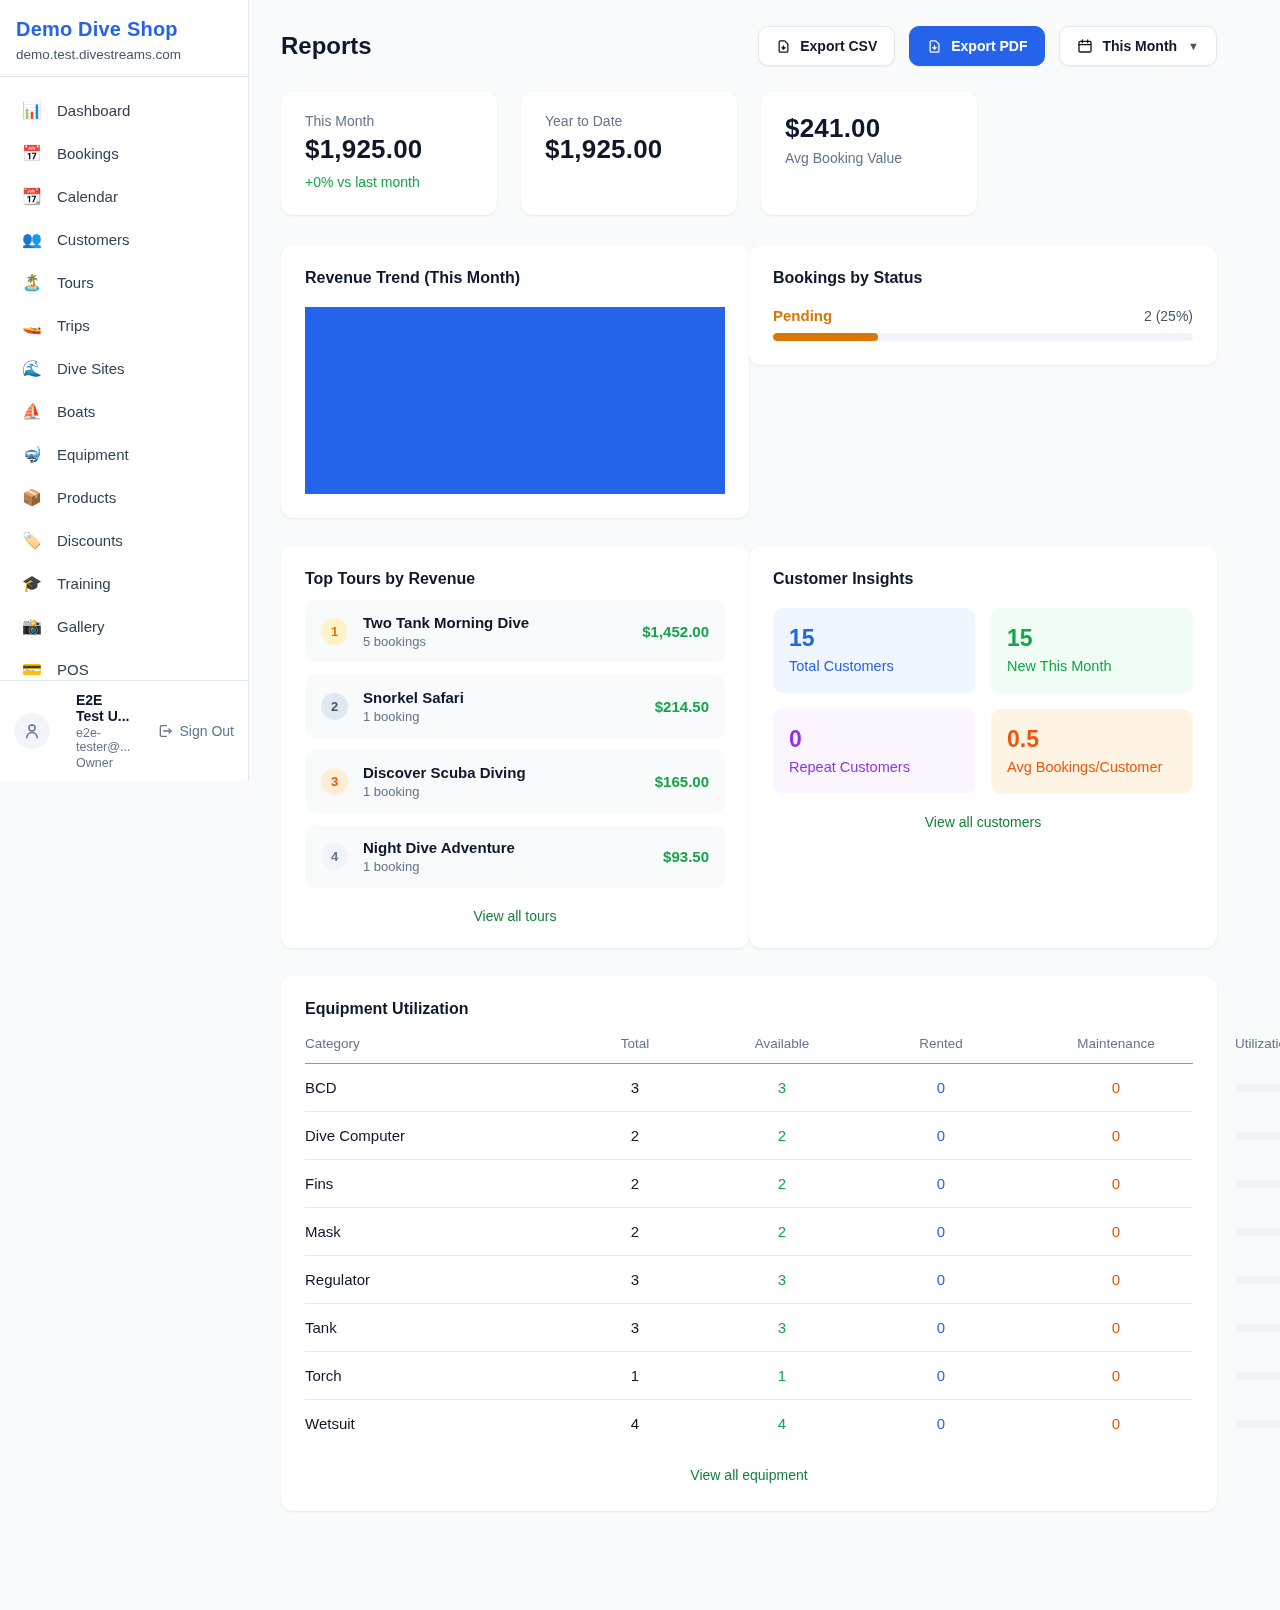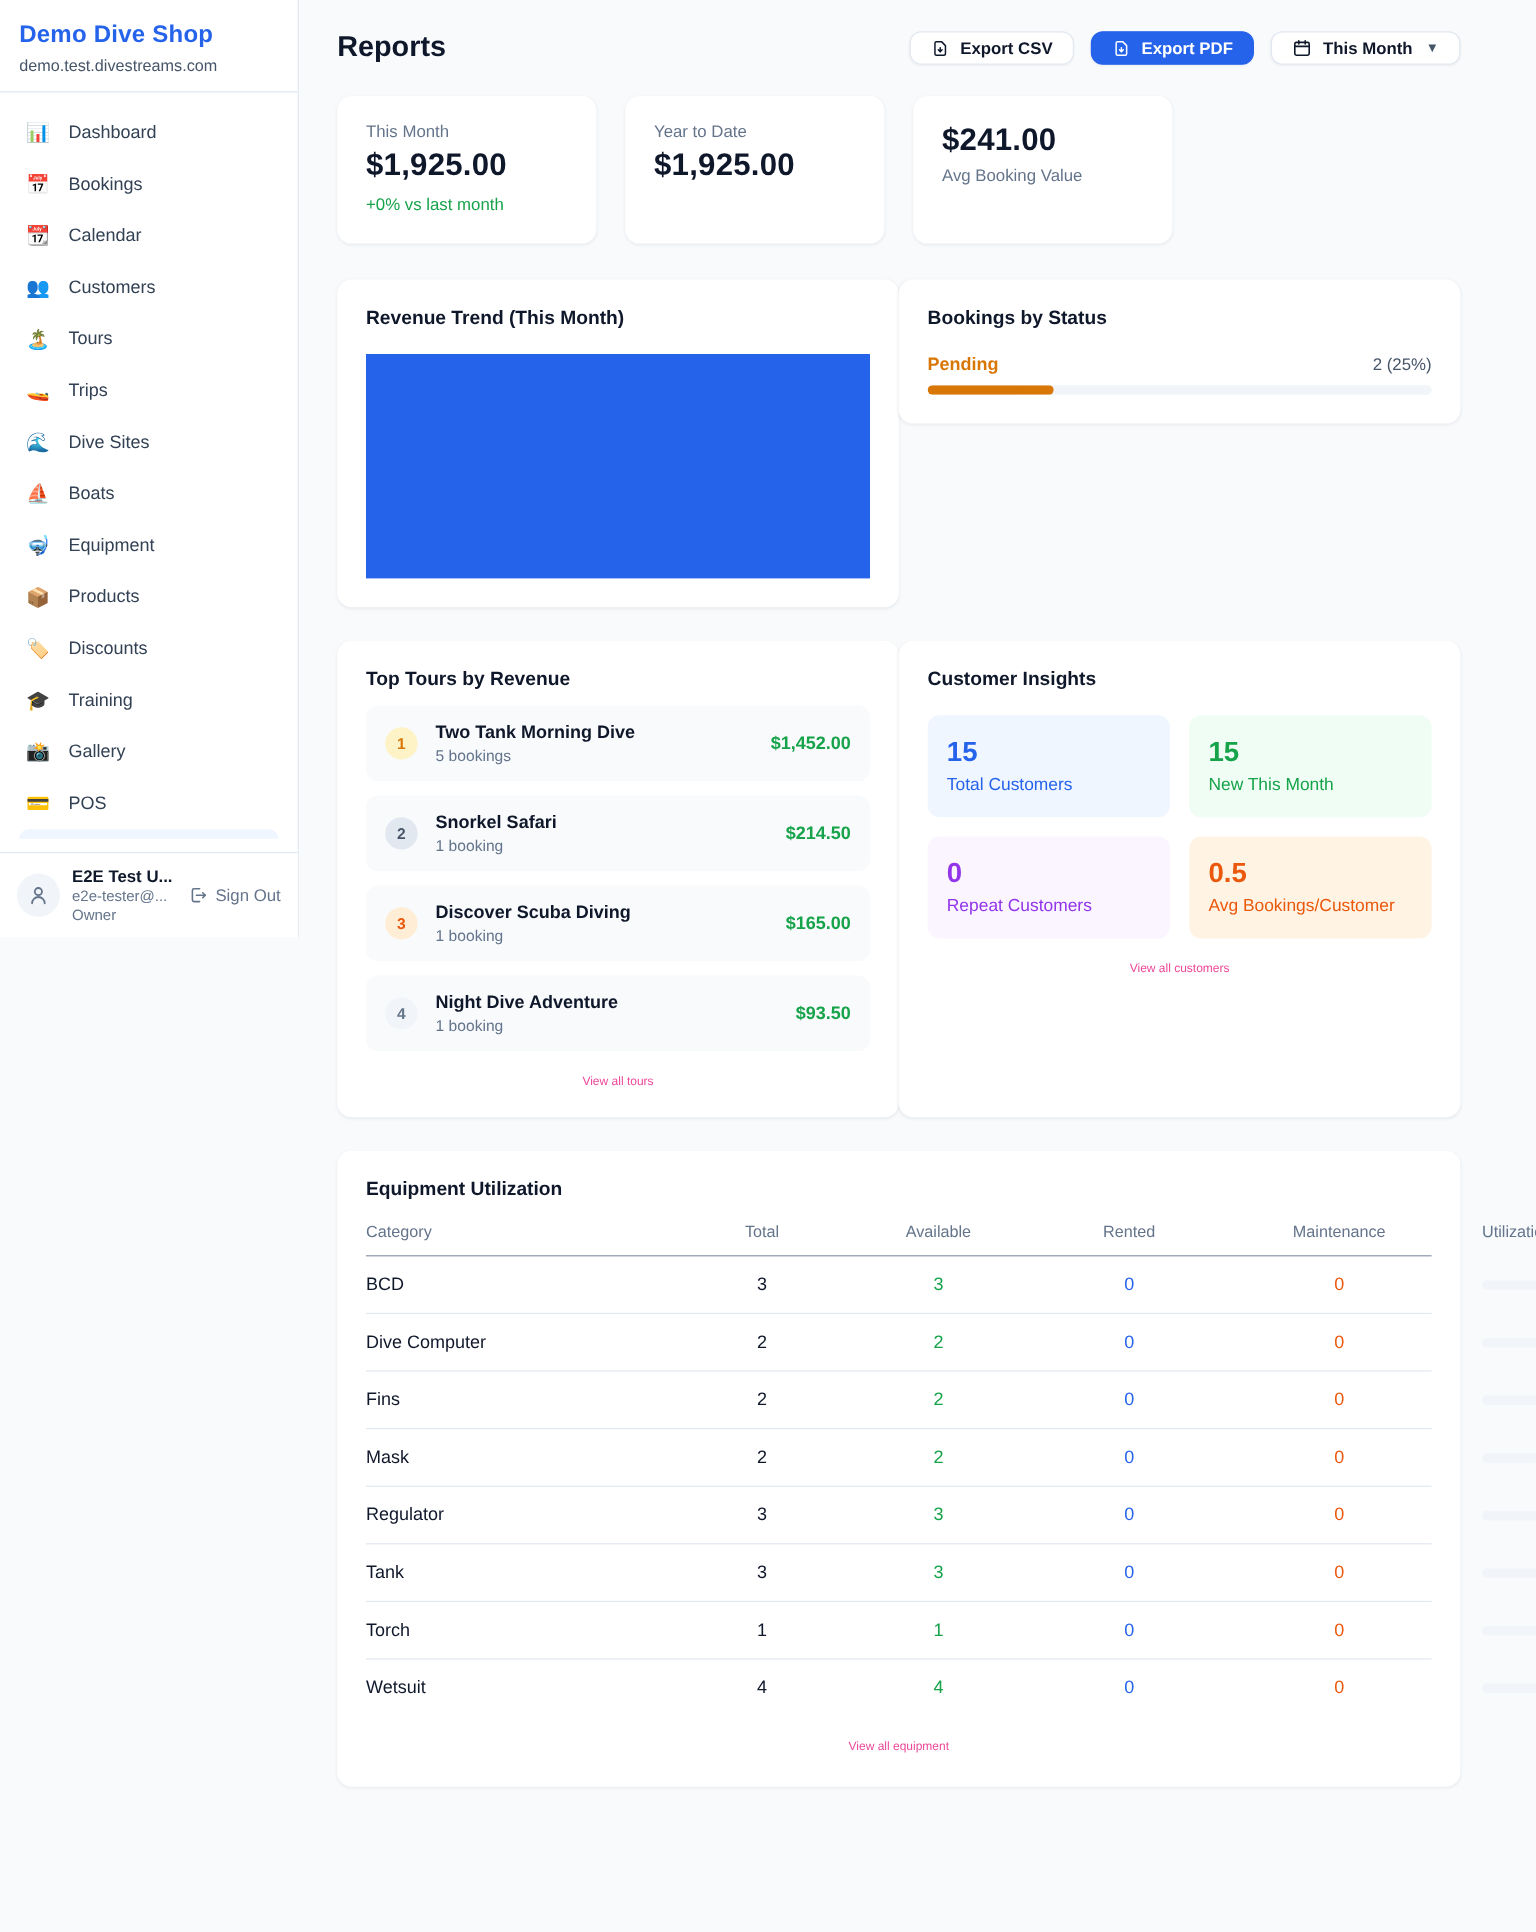--- a/index.html
+++ b/index.html
@@ -18,37 +18,37 @@
   .shop-domain { color:#475569; font-size:13.5px; margin-top:6px; }
   .nav { padding:12px 8px 0; }
   .nav-item {
     display:flex; align-items:center; gap:15px; height:43px;
     padding:0 14px; border-radius:8px; font-size:15px; color:#334155; cursor:pointer;
   }
   .nav-icon { width:20px; font-size:16px; text-align:center; }
   .active-sliver { margin:0 8px; height:8px; background:#eff6ff; border-radius:8px 8px 0 0; }
   .user-panel {
     position:absolute; left:0; right:0; bottom:0; background:#fff;
-    border-top:1px solid #e2e8f0; padding:11px 14px; display:flex; gap:10px; align-items:center;
+    border-top:1px solid #e2e8f0; padding:11px 14px; display:flex; gap:26px; align-items:center;
   }
   .avatar {
     width:36px; height:36px; border-radius:50%; background:#f1f5f9; flex:0 0 36px;
     display:flex; align-items:center; justify-content:center; color:#64748b;
   }
   .user-meta { min-width:0; }
   .user-name { font-size:14px; font-weight:bold; color:#0f172a; }
   .user-email, .user-role { font-size:12.5px; color:#64748b; margin-top:2px; }
   .signout { margin-left:auto; display:flex; align-items:center; gap:7px; color:#64748b; font-size:14px; cursor:pointer; white-space:nowrap; }
   
   .main { margin-left:249px; padding:26px 63px 40px 32px; }
   .header-row { display:flex; align-items:center; margin-bottom:26px; }
   .page-title { font-size:24px; font-weight:800; color:#0f172a; }
   .header-actions { margin-left:auto; display:flex; gap:14px; }
   .btn {
-    display:flex; align-items:center; gap:9px; height:28px; padding:0 17px;
+    display:flex; align-items:center; gap:9px; height:40px; padding:0 17px;
     border-radius:10px; font-size:14px; font-weight:bold; cursor:pointer;
     border:1px solid #e2e8f0; background:#fff; color:#0f172a;
     box-shadow:0 1px 2px rgba(15,23,42,.05);
   }
   .btn-primary { background:#2563eb; border-color:#2563eb; color:#fff; }
   .chev { font-size:11px; color:#475569; margin-left:2px; }
   .card {
     background:#fff; border-radius:12px; box-shadow:0 1px 3px rgba(15,23,42,.07);
   }
   
@@ -82,21 +82,21 @@
     width:27px; height:27px; border-radius:50%; flex:0 0 27px;
     display:flex; align-items:center; justify-content:center; font-size:13px; font-weight:bold;
   }
   .rank-1 { background:#fef3c7; color:#d97706; }
   .rank-2 { background:#e2e8f0; color:#475569; }
   .rank-3 { background:#ffedd5; color:#ea580c; }
   .rank-4 { background:#f1f5f9; color:#64748b; }
   .tour-name { font-size:15px; font-weight:bold; color:#0f172a; }
   .tour-bookings { font-size:13px; color:#64748b; margin-top:3px; }
   .tour-revenue { margin-left:auto; font-size:15px; font-weight:bold; color:#16a34a; }
-  .view-all { display:block; text-align:center; color:#ec4899; font-size:10px; margin-top:20px; cursor:pointer; text-decoration:none; }
+  .view-all { display:block; text-align:center; color:#15803d; font-size:14px; margin-top:20px; cursor:pointer; text-decoration:none; }
   
   .insights-grid { display:grid; grid-template-columns:1fr 1fr; gap:16px; margin-top:20px; }
   .insight-tile { border-radius:10px; padding:17px 16px 19px; }
   .insight-value { font-size:23px; font-weight:800; }
   .insight-label { font-size:14.5px; margin-top:6px; }
   
   .equipment-card { padding:24px 24px 28px; }
   .eq-grid { display:grid; grid-template-columns:238px 88px 110px 112px 142px 1fr; align-items:center;gap:48px; }
   .eq-head { color:#64748b; font-size:13.5px; padding:18px 0 12px; border-bottom:1px solid #8c97a8; }
   .eq-row { padding:15px 0; border-bottom:1px solid #e2e8f0; font-size:15px; }

